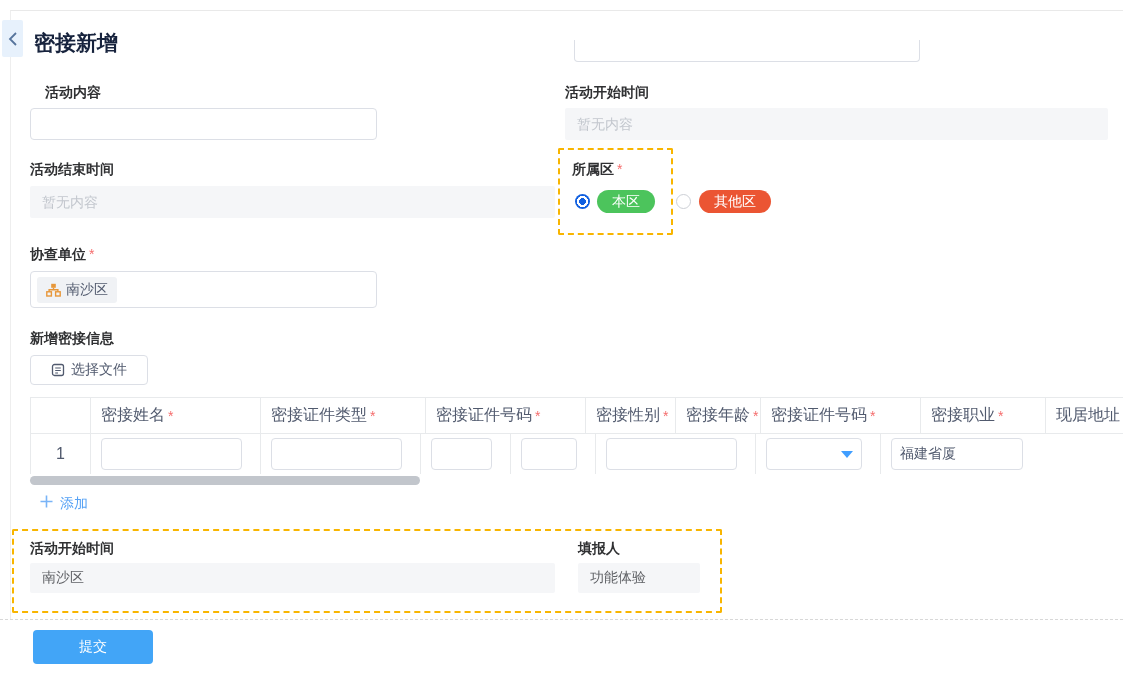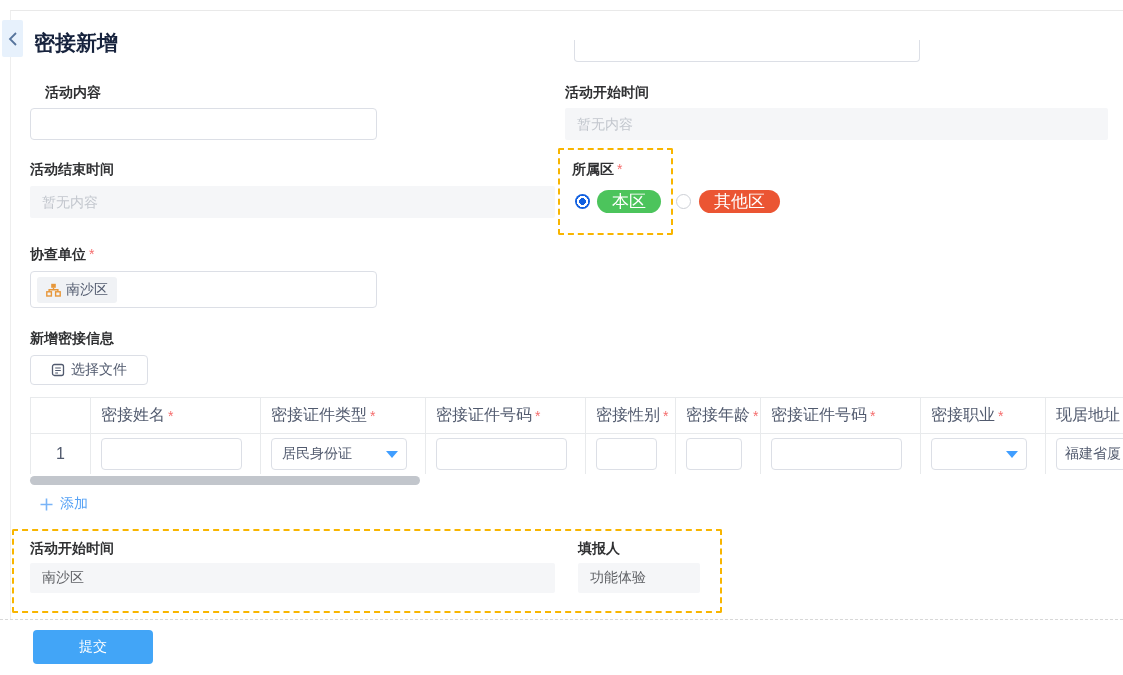--- a/index.html
+++ b/index.html
@@ -30,21 +30,21 @@
     border:1px solid #dcdfe6; border-top:none; border-radius:0 0 4px 4px; background:#fff; }
 
   
   .hl-box { position:absolute; border:2px dashed #f8b500; border-radius:2px; pointer-events:none; }
 
   
   .radio { display:inline-block; width:15px; height:15px; border-radius:50%; cursor:pointer; vertical-align:middle; }
   .radio.checked { background:radial-gradient(circle, #1160e0 0 30%, #fff 32% 52%, #1160e0 54% 100%); }
   .radio.unchecked { background:#fff; border:1px solid #cdd0d6; }
   .pill { display:inline-block; height:23px; line-height:23px; padding:0 15px; border-radius:12px;
-    color:#fff; font-size:17px; cursor:pointer; }
+    color:#fff; font-size:14px; cursor:pointer; }
   .pill.green { background:#4cc45c; }
   .pill.red { background:#eb5533; }
 
   
   .unit-box { position:absolute; left:30px; top:271px; width:347px; height:37px;
     border:1px solid #dcdfe6; border-radius:4px; background:#fff; display:flex; align-items:center; padding:0 6px; }
   .unit-chip { display:inline-flex; align-items:center; gap:5px; background:#f0f2f5;
     border-radius:3px; height:26px; padding:0 9px; color:#515a6e; font-size:14px; }
 
   
@@ -67,21 +67,21 @@
     border-radius:4px; padding:0 8px; font-size:14px; color:#515a6e; outline:none; background:#fff; }
   .cell-select { width:calc(100% - 18px); margin-right:8px; height:32px; border:1px solid #dcdfe6;
     border-radius:4px; display:flex; align-items:center; justify-content:space-between;
     padding:0 8px 0 10px; color:#515a6e; cursor:pointer; background:#fff; }
   .caret { width:0; height:0; border-left:6px solid transparent; border-right:6px solid transparent;
     border-top:7px solid #409eff; }
 
   .hscroll { position:absolute; left:30px; top:476px; width:390px; height:9px;
     background:#c2c6cc; border-radius:5px; cursor:pointer; }
 
-  .add-link { position:absolute; left:40px; top:495px; display:flex; align-items:center; gap:7px;
+  .add-link { position:absolute; left:40px; top:495px; display:flex; gap:7px;
     color:#55a1f5; font-size:14px; cursor:pointer; }
 
   .dash-sep { position:absolute; left:0; top:619px; width:1123px; border-top:1px dashed #d8d8d8; }
 
   .submit-btn { position:absolute; left:33px; top:630px; width:120px; height:34px;
     background:#42a5f7; border:none; border-radius:4px; color:#fff; font-size:14px; cursor:pointer;
     font-family:inherit; }
 </style>
 </head>
 <body>
@@ -180,26 +180,20 @@
           <span class="req"></span>
         </div>
     </div>
     <div class="tr body">
       <div class="cell c0 center">
           <span class="th-text">1</span>
         </div>
       <div class="cell c1">
           <input class="cell-inp" value="" style="">
         </div>
-      <div class="cell c2">
-        <div class="cell-select">
-          <span>居民身份证</span>
-          <span class="caret"></span>
-        </div>
-      </div>
       <div class="cell c3">
           <input class="cell-inp" value="" style="">
         </div>
       <div class="cell c4">
           <input class="cell-inp" value="" style="">
         </div>
       <div class="cell c5">
           <input class="cell-inp" value="" style="">
         </div>
       <div class="cell c6">

